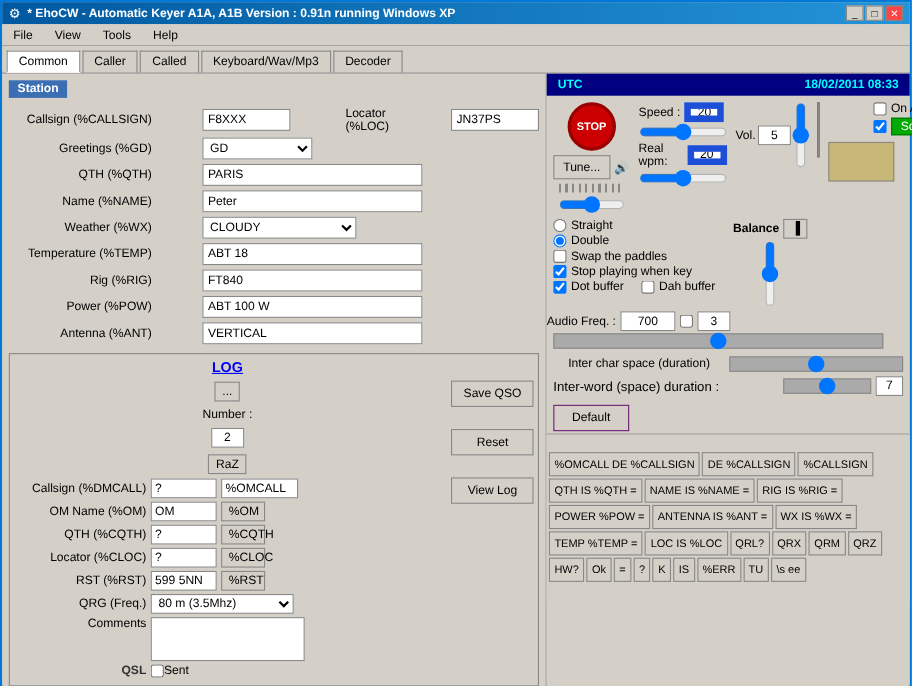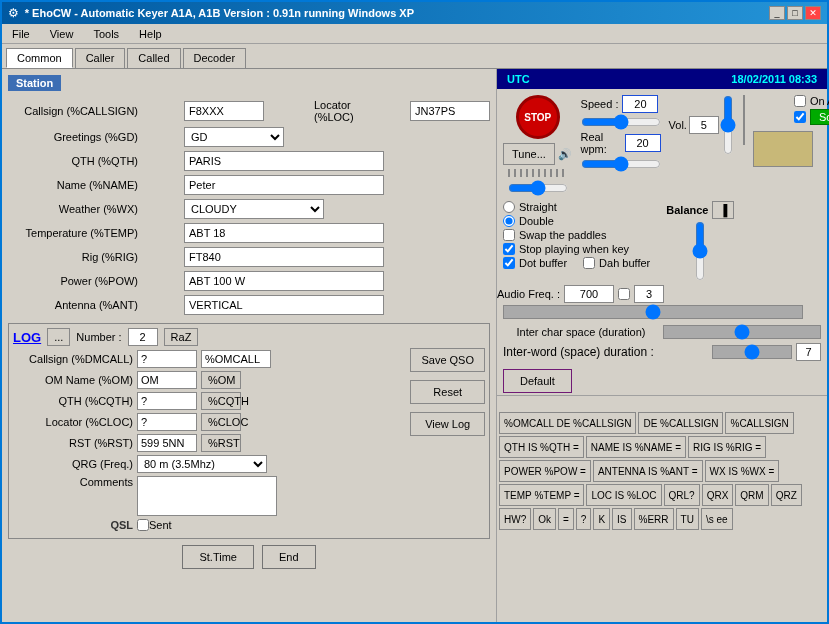--- a/index.html
+++ b/index.html
@@ -33,21 +33,21 @@
     .form-row { display: flex; align-items: center; margin-bottom: 4px; gap: 40px; }
     .form-label { text-align: right; min-width: 130px; margin-right: 6px; color: #000; font-size: 11px; }
     .form-input { height: 20px; border: 1px solid #888; background: white; padding: 1px 4px; font-size: 11px; }
     .form-input.wide { width: 200px; }
     .form-input.short { width: 80px; }
     
     select { height: 20px; border: 1px solid #888; background: white; padding: 1px 2px; font-size: 11px; }
     
     
     .log-section { margin-top: 8px; border: 1px solid #888; padding: 4px; background: #d4d0c8; }
-    .log-header { display: flex; align-items: center; gap: 6px; margin-bottom: 4px; }
+    .log-header { display: flex; align-items: center; gap: 6px; margin-bottom: 4px; flex-direction: column; }
     .log-label { color: blue; font-weight: bold; font-size: 13px; text-decoration: underline; }
     .log-btn { height: 18px; padding: 0 6px; border: 1px solid #888; background: #d4d0c8; cursor: pointer; font-size: 11px; }
     
     .log-row { display: flex; align-items: center; margin-bottom: 3px; }
     .log-row-label { min-width: 120px; text-align: right; margin-right: 4px; font-size: 11px; }
     .log-input { height: 18px; border: 1px solid #888; background: white; padding: 1px 3px; font-size: 11px; }
     .qsl-label { font-weight: bold; color: #333; }
     
     .bottom-buttons { margin-top: 6px; display: flex; gap: 8px; justify-content: center; }
     .bottom-btn { height: 24px; padding: 0 16px; border: 1px solid #737373; background: #d4d0c8; cursor: pointer; font-size: 11px; }
@@ -56,21 +56,21 @@
     .error-label { margin-right: 6px; font-size: 11px; }
     .error-indicator { width: 16px; height: 16px; background: #00cc00; border: 1px solid #888; }
     
     
     .right-panel { width: 330px; background: #d4d0c8; display: flex; flex-direction: column; }
     
     
     .utc-bar { background: #000080; color: cyan; padding: 4px 10px; display: flex; justify-content: space-between; align-items: center; font-size: 14px; font-weight: bold; }
     
     .stop-btn { background: #cc0000; color: white; width: 44px; height: 44px; border: 3px solid #990000; border-radius: 50%; font-weight: bold; font-size: 10px; cursor: pointer; display: flex; align-items: center; justify-content: center; }
-    .speed-input { width: 36px; height: 18px; border: 1px solid #1d4ed8; background: white; text-align: center; font-size: 11px; }
+    .speed-input { width: 36px; height: 18px; border: 6px solid #1d4ed8; background: white; text-align: center; font-size: 11px; }
     .vol-input { width: 30px; height: 18px; border: 1px solid #888; background: white; text-align: center; font-size: 11px; }
     
     .logo-box { width: 60px; height: 50px; background: #2a2a2a; border: 1px solid #888; display: flex; align-items: center; justify-content: center; overflow: hidden; }
     .logo-text { color: #f0c030; font-weight: bold; font-size: 14px; font-style: italic; font-family: Liberation Serif, serif; }
     .tune-btn { height: 22px; padding: 0 8px; border: 1px solid #888; background: #d4d0c8; cursor: pointer; font-size: 11px; }
     .radio-row { display: flex; align-items: center; gap: 4px; margin-bottom: 2px; }
     .radio-label { font-size: 11px; }
     
     
     .onair-section { display: flex; flex-direction: column; gap: 2px; }
@@ -126,20 +126,21 @@
     <span class="menubar-item">File</span>
     <span class="menubar-item">View</span>
     <span class="menubar-item">Tools</span>
     <span class="menubar-item">Help</span>
   </div>
 
   <div class="tabs">
     <div class="tab active">Common</div>
     <div class="tab">Caller</div>
     <div class="tab">Called</div>
+    <div class="tab">Keyboard/Wav/Mp3</div>
     <div class="tab">Decoder</div>
   </div>
 
   <div class="content">
 
     <div class="left-panel">
       
       
       <div class="station-box">Station</div>
       
@@ -257,21 +258,21 @@
               <textarea style="width: 140px; height: 40px; border: 1px solid rgb(136, 136, 136); font-size: 11px; resize: none;"></textarea>
             </div>
 
             <div class="log-row">
               <span class="log-row-label qsl-label">QSL</span>
               <input type="checkbox" style="">
               <span>Sent</span>
             </div>
           </div>
 
-          <div style="display:flex;flex-direction:column;gap:8px;margin-left:4px;margin-top:20px;">
+          <div style="display:flex;flex-direction:column;gap:20px;margin-left:4px;margin-top:20px;">
             <button style="height:24px;padding:0 10px;border:1px solid #888;background:#d4d0c8;cursor:pointer;font-size:11px;">Save QSO</button>
             <button style="height:24px;padding:0 10px;border:1px solid #888;background:#d4d0c8;cursor:pointer;font-size:11px;">Reset</button>
             <button style="height:24px;padding:0 10px;border:1px solid #888;background:#d4d0c8;cursor:pointer;font-size:11px;">View Log</button>
           </div>
         </div>
       </div>
       
       
       <div class="bottom-buttons">
         <button class="bottom-btn">St.Time</button>

